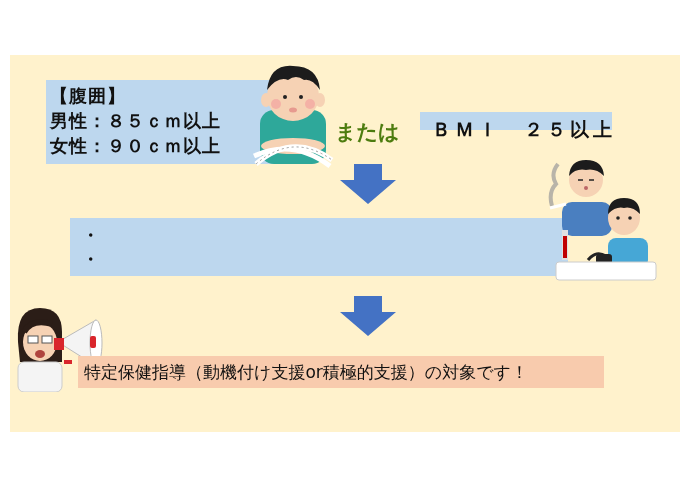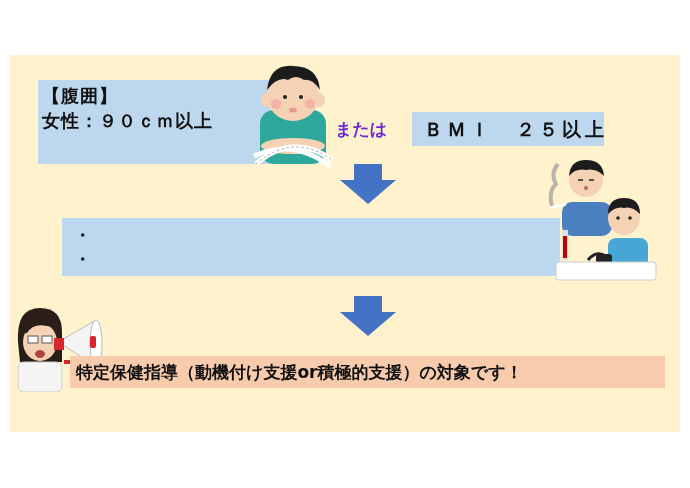--- a/index.html
+++ b/index.html
@@ -4,45 +4,46 @@
   <style>
     html, body { margin: 0; padding: 0; }
     body {
       width: 690px; height: 488px; background: #ffffff; position: relative; overflow: hidden;
       font-family: "DejaVu Sans", "Liberation Sans", sans-serif;
     }
     .panel {
       position: absolute; left: 10px; top: 55px; width: 670px; height: 377px;
       background: #fff2cc;
     }
-    .box { position: absolute; color: #111; font-weight: bold; }
+    .box { position: absolute; color: #111; font-weight: bold; margin-left: 8px; }
     .blue { background: #bdd7ee; }
     .peach { background: #f8cbad; }
 
     .waist-box { left: 38px; top: 80px; width: 232px; height: 84px; font-size: 18px; line-height: 25px; padding-left: 4px; box-sizing: border-box; padding-top: 3px; }
     .waist-box div { white-space: nowrap; letter-spacing: 1px; }
-    .or-text { position: absolute; left: 335px; top: 118px; font-size: 17px; font-weight: bold; color: #6d28d9; }
-    .bmi-box { left: 412px; top: 112px; width: 192px; height: 34px; font-size: 19px; line-height: 34px; padding-left: 12px; box-sizing: border-box; letter-spacing: 4px; white-space: nowrap; }
+    .or-text { position: absolute; left: 335px; top: 118px; font-size: 21px; font-weight: bold; color: #4d7c0f; }
+    .bmi-box { left: 412px; top: 112px; width: 192px; height: 18px; font-size: 19px; line-height: 34px; padding-left: 12px; box-sizing: border-box; letter-spacing: 4px; white-space: nowrap; }
 
     .cond-box { left: 62px; top: 218px; width: 498px; height: 58px; font-size: 17px; line-height: 24px; padding-top: 5px; box-sizing: border-box; }
     .cond-row { display: flex; white-space: nowrap; }
     .cond-bullet { width: 50px; text-align: left; padding-left: 12px; box-sizing: border-box; }
 
-    .result-box { left: 70px; top: 356px; width: 595px; height: 32px; font-size: 17px; line-height: 32px; padding-left: 6px; box-sizing: border-box; white-space: nowrap; font-weight: bold; }
+    .result-box { left: 70px; top: 356px; width: 526px; height: 32px; font-size: 17px; line-height: 32px; padding-left: 6px; box-sizing: border-box; white-space: nowrap; font-weight: normal; }
 
     .arrow { position: absolute; }
     .illus { position: absolute; }
   </style>
 </head>
 <body>
 
 <div class="panel"></div>
 
 <div class="box blue waist-box">
   <div>【腹囲】</div>
+  <div>男性：８５ｃｍ以上</div>
   <div>女性：９０ｃｍ以上</div>
 </div>
 
 <svg class="illus" style="left:252px;top:60px" width="82" height="108" viewBox="0 0 82 108">
   <rect x="8" y="50" width="66" height="54" rx="14" fill="#2ea89a"></rect>
   <ellipse cx="41" cy="36" rx="26" ry="25" fill="#f6d2b4"></ellipse>
   <path d="M15 30 Q18 4 41 6 Q66 6 68 30 Q60 18 52 20 Q44 14 36 20 Q26 16 15 30Z" fill="#1c1c1c"></path>
   <ellipse cx="14" cy="40" rx="5" ry="7" fill="#f6d2b4"></ellipse>
   <ellipse cx="68" cy="40" rx="5" ry="7" fill="#f6d2b4"></ellipse>
   <circle cx="24" cy="44" r="5" fill="#f4a3a0" opacity="0.7"></circle>

